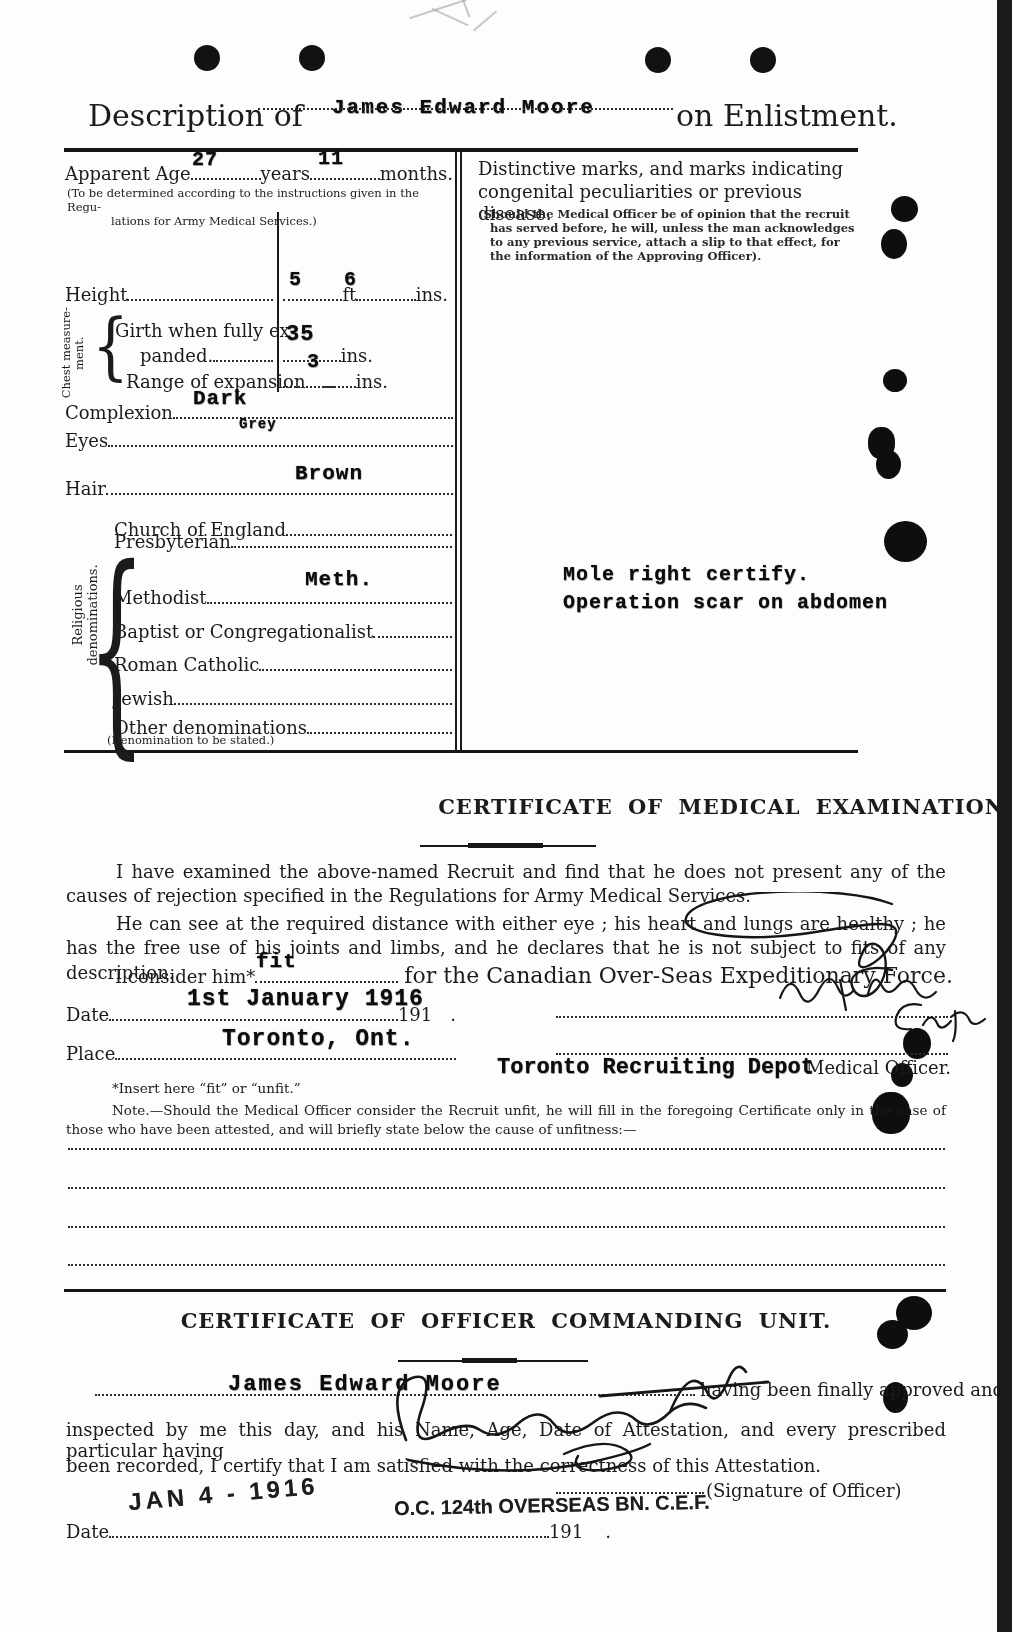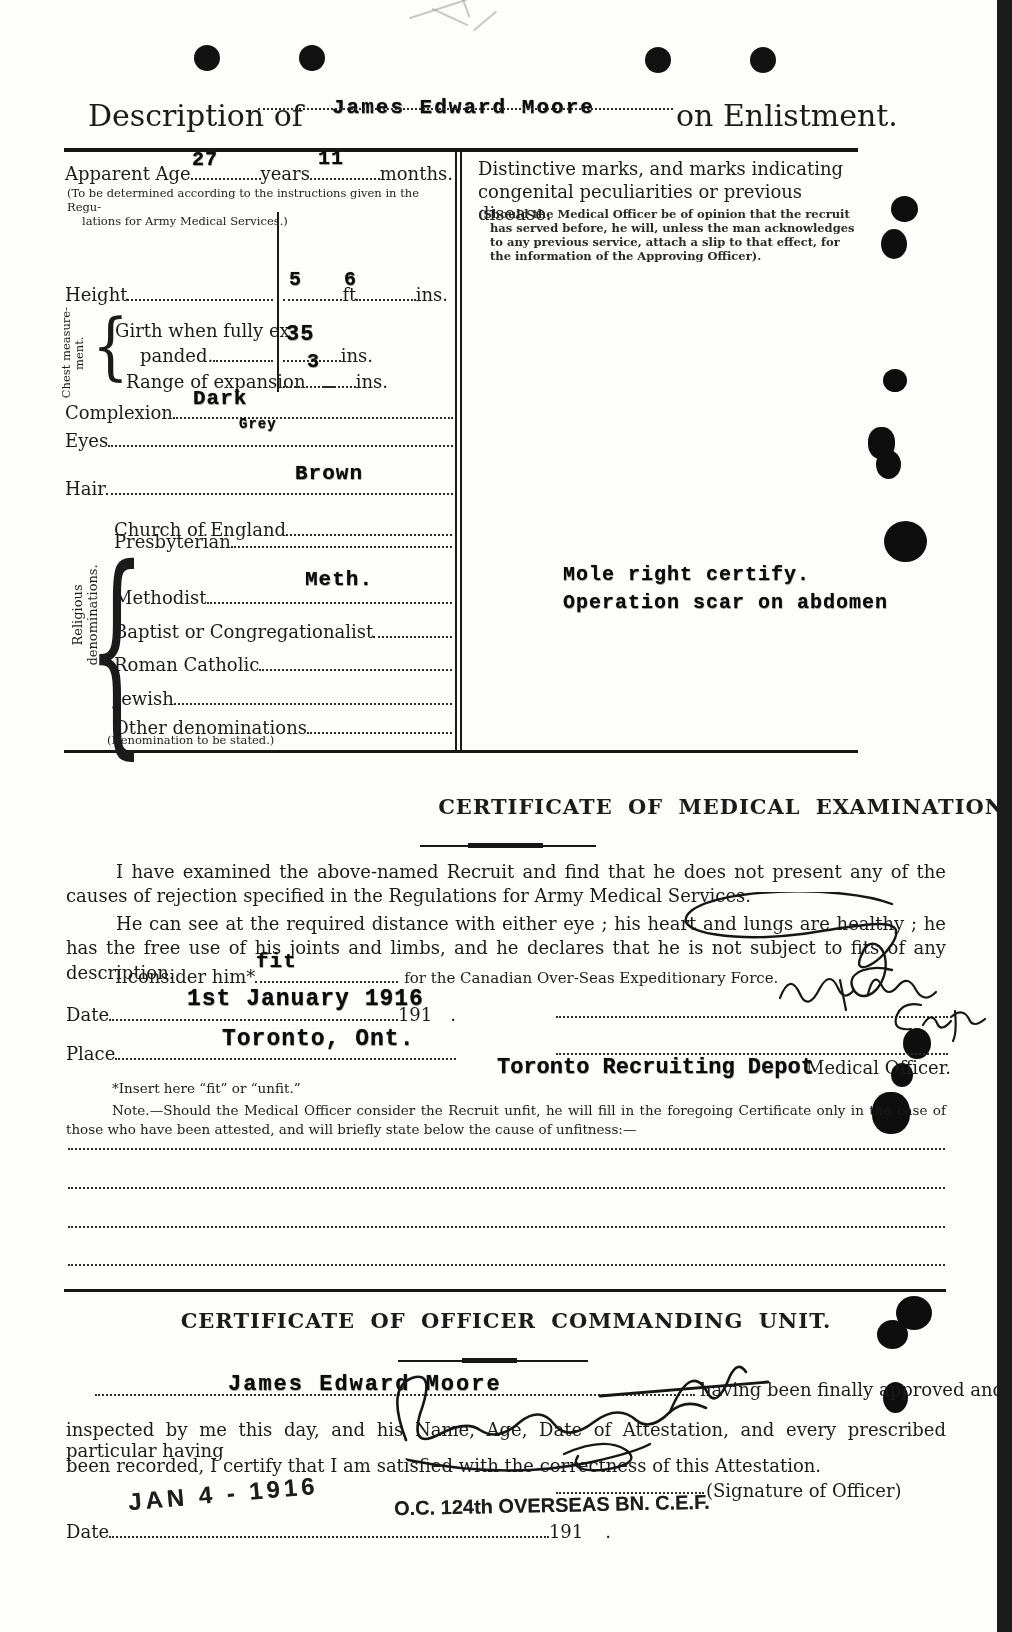--- a/index.html
+++ b/index.html
@@ -82,21 +82,21 @@
   <span>Apparent Age</span>
   <span class="dots"></span>
   <span>years</span>
   <span class="dots"></span>
   <span>months.</span>
 </div>
 <div class="abs typed" style="left:192px;top:148px;font-size:20px;">27</div>
 <div class="abs typed" style="left:318px;top:147px;font-size:20px;">11</div>
 <div class="abs small" style="left:67px;top:186px;width:380px;">
   <span>(To be determined according to the instructions given in the Regu-</span><br>
-  <span style="margin-left:15px;">lations for Army Medical Services.)</span>
+  <span style="margin-left:44px;">lations for Army Medical Services.)</span>
 </div>
 
 <div class="abs row" style="left:65px;top:281px;width:208px;font-size:18px;">
   <span>Height</span>
   <span class="dots"></span>
 </div>
 <div class="abs row" style="left:283px;top:281px;width:165px;font-size:18px;">
   <span class="dots"></span>
   <span>ft</span>
   <span class="dots"></span>
@@ -194,21 +194,21 @@
 <div class="abs heading" style="left:0;top:794px;width:1012px;text-align:right;">CERTIFICATE OF MEDICAL EXAMINATION.</div>
 <div class="hrule" style="left:420px;top:845px;width:176px;height:2px;"></div>
 <div class="hrule" style="left:468px;top:843px;width:75px;height:5px;"></div>
 
 <div class="abs serif" style="left:66px;top:860px;width:880px;font-size:18px;line-height:1.35;text-align:justify;text-indent:50px;">I have examined the above-named Recruit and find that he does not present any of the causes of rejection specified in the Regulations for Army Medical Services.</div>
 <div class="abs serif" style="left:66px;top:912px;width:880px;font-size:18px;line-height:1.35;text-align:justify;text-indent:50px;">He can see at the required distance with either eye ; his heart and lungs are healthy ; he has the free use of his joints and limbs, and he declares that he is not subject to fits of any description.</div>
 
 <div class="abs row" style="left:115px;top:963px;width:725px;font-size:18px;">
   <span>I consider him*</span>
   <span class="dots fixed" style="width:143px;"></span>
-  <span style="padding-left:6px;font-size:15px;text-align:center;">for the Canadian Over-Seas Expeditionary Force.</span>
+  <span style="padding-left:6px;font-size:22px;text-align:center;">for the Canadian Over-Seas Expeditionary Force.</span>
 </div>
 <div class="abs typed" style="left:256px;top:950px;font-size:21px;">fit</div>
 
 <div class="abs row" style="left:66px;top:1001px;width:390px;font-size:18px;">
   <span>Date</span>
   <span class="dots"></span>
   <span>191</span>
   <span style="width:18px;display:inline-block;"></span>
     <span>.</span>
 </div>

